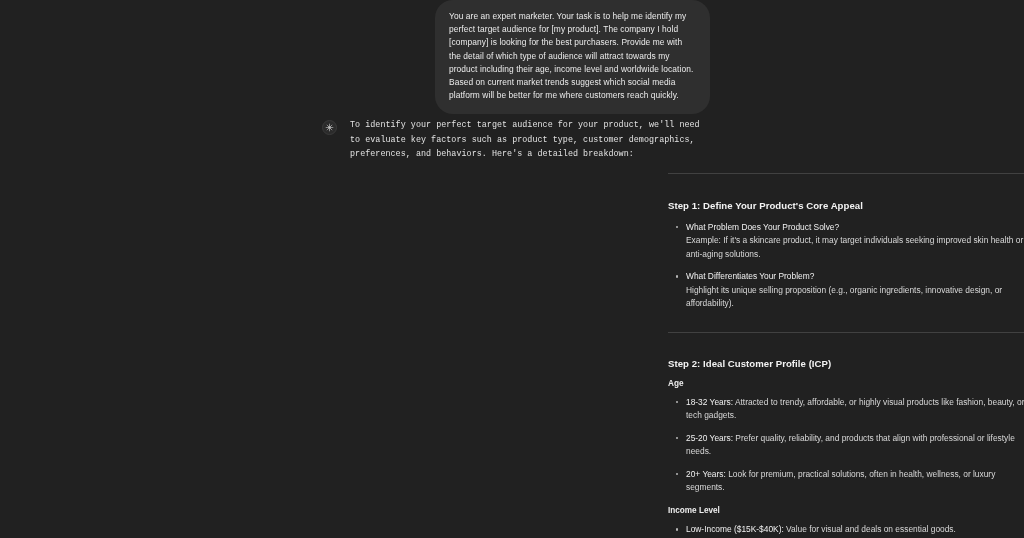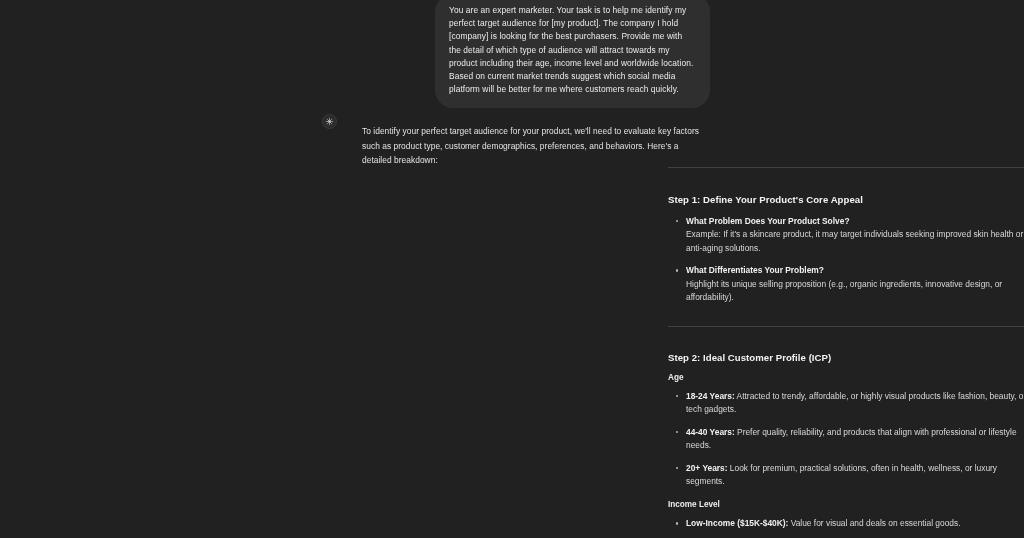--- a/index.html
+++ b/index.html
@@ -14,21 +14,21 @@
     position: relative;
     width: 1024px;
     height: 538px;
     background: #212121;
   }
 
   
   .conversation {
     position: absolute;
     left: 320px;
-    top: 0;
+    top: 6px;
     width: 400px;
     height: 482px;
   }
   .user-bubble {
     position: absolute;
     left: 115px;
     top: -6px;
     width: 275px;
     background: #2f2f2f;
     border-radius: 18px;
@@ -64,23 +64,24 @@
   .avatar svg { display: block; }
 
   .assistant-body {
     margin-left: 13px;
     width: 364px;
     color: #e6e6e6;
     font-size: 8.4px;
     line-height: 14.6px;
   }
   .assistant-body p.intro {
-    margin: 12px;
+    margin: 0;
     color: #e3e3e3;
     letter-spacing: 0.005em;
+    font-family: Liberation Mono, monospace;
   }
   .divider {
     position: absolute;
     left: 348px;
     width: 362px;
     height: 1px;
     background: #414141;
   }
   .divider.d1 { top: 167px; }
   .divider.d2 { top: 326px; }
@@ -119,21 +120,21 @@
   ul.bullets > li .dot {
     position: absolute;
     left: 8px;
     top: 5px;
     width: 2.4px;
     height: 2.4px;
     border-radius: 50%;
     background: #b7b7b7;
   }
   .b-term {
-    font-weight: bold;
+    font-weight: normal;
     color: #f1f1f1;
   }
   .b-sub {
     display: block;
     color: #d9d9d9;
   }
   .b-rest { color: #d9d9d9; }
 </style>
 </head>
 <body>
@@ -183,25 +184,25 @@
 
     <div class="divider d2"></div>
 
     <div class="section s2">
       <h3 class="step-title">Step 2: Ideal Customer Profile (ICP)</h3>
 
       <h4 class="sub-title">Age</h4>
       <ul class="bullets" style="margin-bottom:12px;">
         <li>
           <span class="dot"></span>
-          <span class="b-term">18-24 Years:</span><span class="b-rest"> Attracted to trendy, affordable, or highly visual products like fashion, beauty, or tech gadgets.</span>
-        </li>
-        <li>
-          <span class="dot"></span>
-          <span class="b-term">44-40 Years:</span><span class="b-rest"> Prefer quality, reliability, and products that align with professional or lifestyle needs.</span>
+          <span class="b-term">18-32 Years:</span><span class="b-rest"> Attracted to trendy, affordable, or highly visual products like fashion, beauty, or tech gadgets.</span>
+        </li>
+        <li>
+          <span class="dot"></span>
+          <span class="b-term">25-20 Years:</span><span class="b-rest"> Prefer quality, reliability, and products that align with professional or lifestyle needs.</span>
         </li>
         <li>
           <span class="dot"></span>
           <span class="b-term">20+ Years:</span><span class="b-rest"> Look for premium, practical solutions, often in health, wellness, or luxury segments.</span>
         </li>
       </ul>
 
       <h4 class="sub-title">Income Level</h4>
       <ul class="bullets">
         <li>

